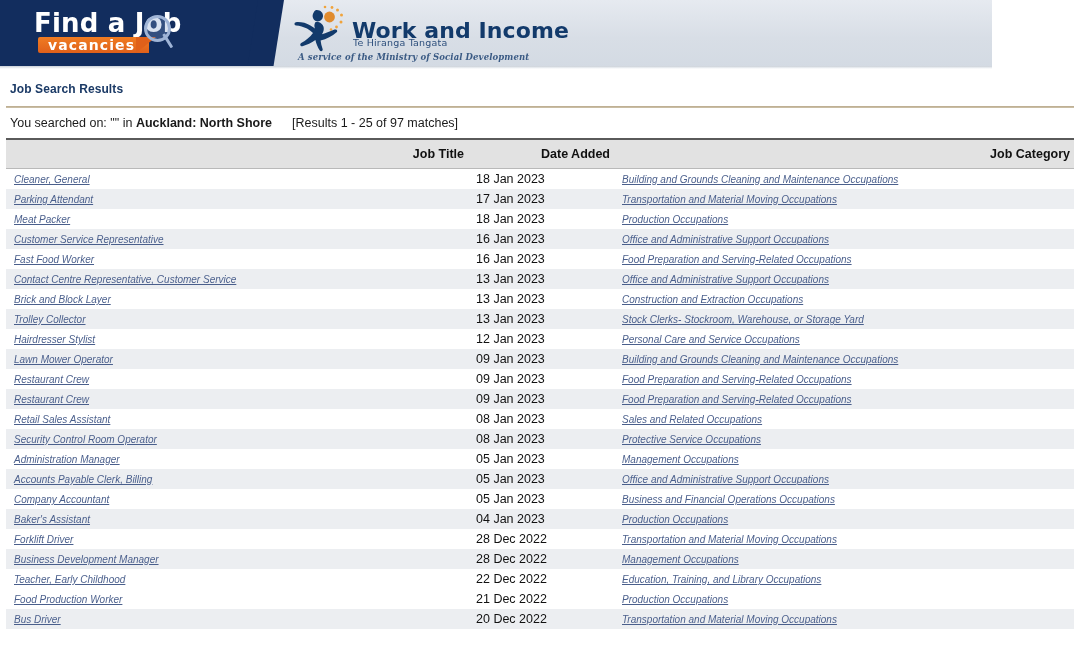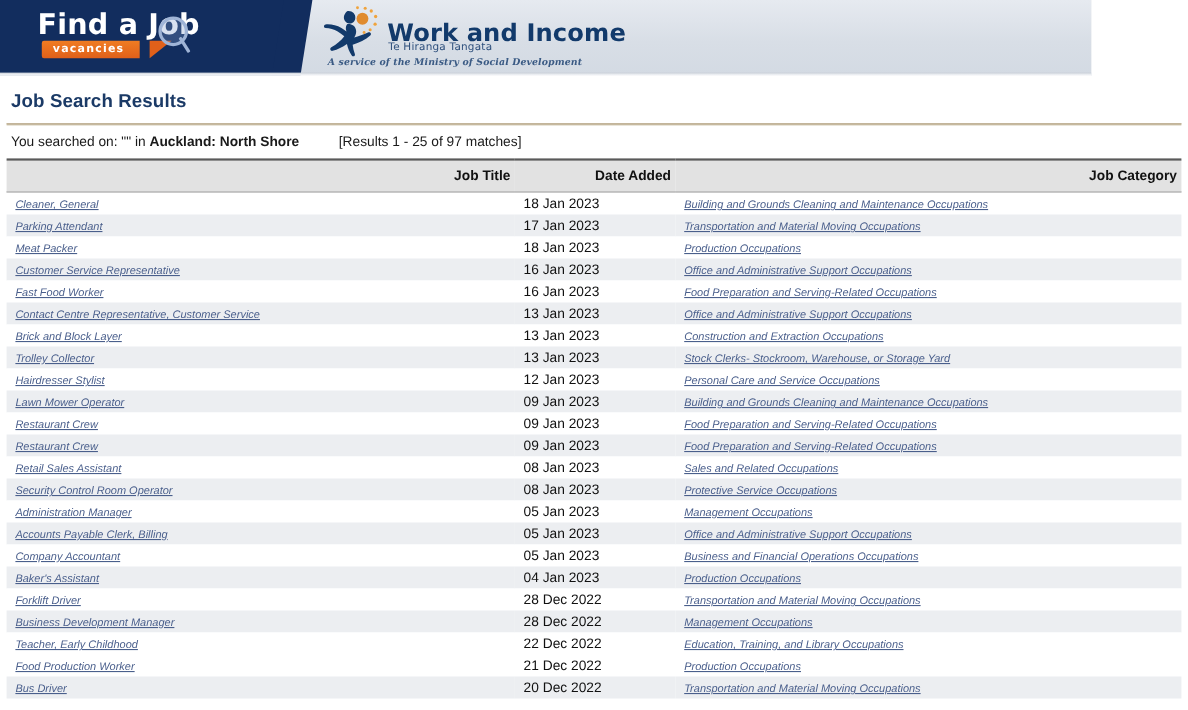--- a/index.html
+++ b/index.html
@@ -72,21 +72,21 @@
     white-space: nowrap;
   }
   .faj-vac {
     position: absolute;
     left: 10px; top: 29px;
     height: 16px;
     padding: 0 14px 0 10px;
     background: linear-gradient(180deg,#f07c22 0%, #e0601a 100%);
     color: #ffffff;
     font-family: "DejaVu Sans", sans-serif;
-    font-size: 10px;
+    font-size: 14px;
     font-weight: bold;
     letter-spacing: 1.1px;
     line-height: 16px;
     border-radius: 2px 0 0 2px;
   }
   .faj-vac-tail {
     position: absolute;
     left: 108px; top: 29px;
     width: 0; height: 0;
     border-top: 16px solid #e0601a;
@@ -148,21 +148,21 @@
     letter-spacing: 0.1px;
   }
 
   
   .page { position: relative; width: 1080px; background:#ffffff; }
 
   .page-title {
     margin: 0;
     padding: 13px 0 0 10px;
     font-family: "Liberation Sans", sans-serif;
-    font-size: 17px;
+    font-size: 12px;
     font-weight: bold;
     color: #1b3a66;
     letter-spacing: 0.1px;
   }
 
   .title-rule {
     margin: 10px 6px 0 6px;
     height: 1px;
     background: #c9bda4;
     border-top: 1px solid #bfb094;
@@ -171,21 +171,21 @@
   .search-summary {
     position: relative;
     padding: 8px 0 8px 10px;
     font-size: 12.5px;
     color: #1a1a1a;
     white-space: nowrap;
   }
   .search-summary .loc { font-weight: bold; }
   .search-summary .matches {
     display: inline-block;
-    margin-left: 36px;
+    margin-left: 20px;
     color: #1a1a1a;
   }
 
   
   .results-wrap { padding: 0 6px 0 6px; }
 
   table.results {
     width: 1068px;
     border-collapse: collapse;
     font-size: 12.5px;

